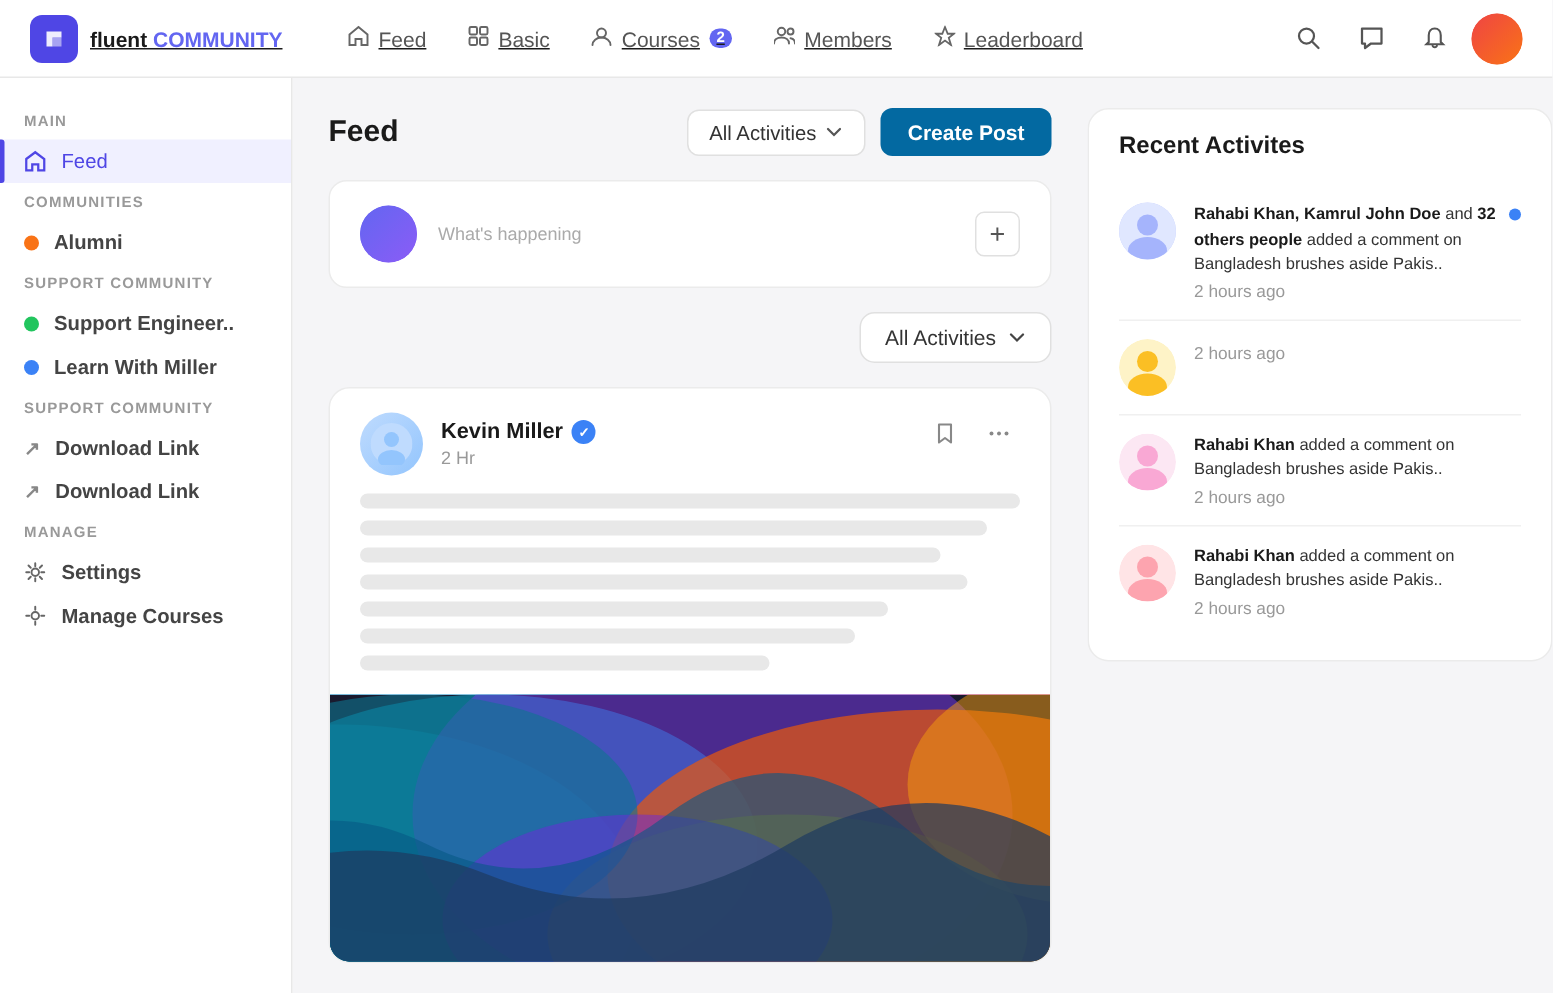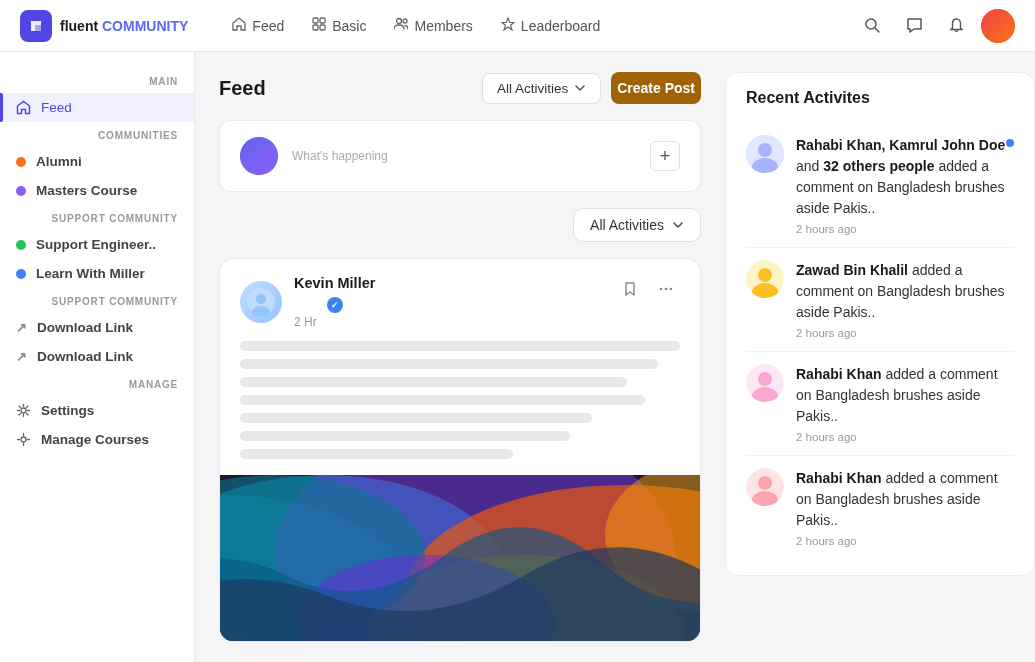--- a/index.html
+++ b/index.html
@@ -8,20 +8,21 @@
     
     .topnav {
       background: #fff;
       border-bottom: 1px solid #e8e8e8;
       height: 52px;
       display: flex;
       align-items: center;
       padding: 0 20px;
       gap: 8px;
       flex-shrink: 0;
+      text-decoration: underline;
     }
     .logo-area {
       display: flex;
       align-items: center;
       gap: 8px;
       margin-right: 24px;
     }
     .logo-icon {
       width: 32px;
       height: 32px;
@@ -104,21 +105,20 @@
       padding: 16px 0;
       flex-shrink: 0;
     }
     .sidebar-section-label {
       font-size: 10px;
       font-weight: 600;
       color: #999;
       letter-spacing: 0.08em;
       padding: 8px 16px 6px;
       text-transform: uppercase;
-      text-align: right;
     }
     .sidebar-item {
       display: flex;
       align-items: center;
       gap: 10px;
       padding: 7px 16px;
       font-size: 13.5px;
       color: #444;
       cursor: pointer;
       border-radius: 0;
@@ -175,25 +175,25 @@
       gap: 6px;
       padding: 7px 14px;
       border: 1px solid #e0e0e0;
       border-radius: 8px;
       background: #fff;
       font-size: 13.5px;
       color: #333;
       cursor: pointer;
     }
     .create-post-btn {
-      background: #a16207;
+      background: #0369a1;
       color: white;
       border: none;
       border-radius: 8px;
-      padding: 8px 6px;
+      padding: 8px 18px;
       font-size: 14px;
       font-weight: 600;
       cursor: pointer;
     }
 
     
     .whats-happening {
       background: #fff;
       border-radius: 12px;
       padding: 16px 20px;
@@ -283,21 +283,20 @@
       overflow: hidden;
     }
     .author-info { display: flex; flex-direction: column; gap: 2px; }
     .author-name {
       display: flex;
       align-items: center;
       gap: 6px;
       font-size: 14.5px;
       font-weight: 600;
       color: #1a1a1a;
-      flex-direction: column;
     }
     .verified-badge {
       width: 16px;
       height: 16px;
       background: #3b82f6;
       border-radius: 50%;
       display: flex;
       align-items: center;
       justify-content: center;
       color: white;
@@ -369,21 +368,21 @@
     .activity-item:last-child { border-bottom: none; }
     .activity-avatar {
       width: 38px;
       height: 38px;
       border-radius: 50%;
       flex-shrink: 0;
       overflow: hidden;
     }
     .activity-text { flex: 1; }
     .activity-desc {
-      font-size: 14px;
+      font-size: 11px;
       color: #333;
       line-height: 1.5;
     }
     .activity-desc strong { font-weight: 600; color: #1a1a1a; }
     .activity-time { font-size: 11.5px; color: #999; margin-top: 4px; }
     .activity-dot {
       width: 8px;
       height: 8px;
       background: #3b82f6;
       border-radius: 50%;
@@ -427,20 +426,30 @@
     <div class="nav-item">
       <span>
         <svg width="14" height="14" viewBox="0 0 14 14" fill="none">
             <rect x="1" y="1" width="5" height="5" rx="1" stroke="#666" stroke-width="1.3"></rect>
             <rect x="8" y="1" width="5" height="5" rx="1" stroke="#666" stroke-width="1.3"></rect>
             <rect x="1" y="8" width="5" height="5" rx="1" stroke="#666" stroke-width="1.3"></rect>
             <rect x="8" y="8" width="5" height="5" rx="1" stroke="#666" stroke-width="1.3"></rect>
           </svg>
       </span>
       <span>Basic</span>
+    </div>
+    <div class="nav-item">
+      <span>
+        <svg width="14" height="14" viewBox="0 0 14 14" fill="none">
+            <circle cx="7" cy="5" r="3" stroke="#666" stroke-width="1.3"></circle>
+            <path d="M1 13C1 10.2 3.7 8 7 8s6 2.2 6 5" stroke="#666" stroke-width="1.3" stroke-linecap="round"></path>
+          </svg>
+      </span>
+      <span>Courses</span>
+      <span class="nav-badge">2</span>
     </div>
     <div class="nav-item">
       <span>
         <svg width="14" height="14" viewBox="0 0 14 14" fill="none">
             <circle cx="5" cy="4" r="2.5" stroke="#666" stroke-width="1.3"></circle>
             <path d="M0 12C0 9.5 2.2 8 5 8s5 1.5 5 4" stroke="#666" stroke-width="1.3" stroke-linecap="round"></path>
             <circle cx="11" cy="4" r="2" stroke="#666" stroke-width="1.3"></circle>
             <path d="M11 8.5c1.7.2 3 1.5 3 3.5" stroke="#666" stroke-width="1.3" stroke-linecap="round"></path>
           </svg>
       </span>
@@ -491,24 +500,20 @@
           </svg>
         <span>Feed</span>
       </div>
     </div>
 
     <div>
       <div class="sidebar-section-label">COMMUNITIES</div>
       <div class="sidebar-item">
         <div class="dot dot-orange"></div>
         <span>Alumni</span>
-      </div>
-      <div class="sidebar-item">
-        <div class="dot dot-purple"></div>
-        <span>Masters Course</span>
       </div>
     </div>
 
 
     <div>
       <div class="sidebar-section-label">SUPPORT COMMUNITY</div>
       <div class="sidebar-item">
         <div class="dot dot-green"></div>
         <span>Support Engineer..</span>
       </div>
@@ -687,23 +692,20 @@
 
       <div class="activity-item">
         <div class="activity-avatar" style="display:flex;align-items:center;justify-content:center;">
           <svg width="38" height="38" viewBox="0 0 38 38">
             <circle cx="19" cy="19" r="19" fill="#fef3c7"></circle>
             <circle cx="19" cy="15" r="7" fill="#fbbf24"></circle>
             <ellipse cx="19" cy="32" rx="13" ry="9" fill="#fbbf24"></ellipse>
           </svg>
         </div>
         <div class="activity-text">
-          <div class="activity-desc">
-            <strong>Zawad Bin Khalil</strong> added a comment on Bangladesh brushes aside Pakis..
-          </div>
           <div class="activity-time">2 hours ago</div>
         </div>
       </div>
 
       <div class="activity-item">
         <div class="activity-avatar" style="display:flex;align-items:center;justify-content:center;">
           <svg width="38" height="38" viewBox="0 0 38 38">
             <circle cx="19" cy="19" r="19" fill="#fce7f3"></circle>
             <circle cx="19" cy="15" r="7" fill="#f9a8d4"></circle>
             <ellipse cx="19" cy="32" rx="13" ry="9" fill="#f9a8d4"></ellipse>

